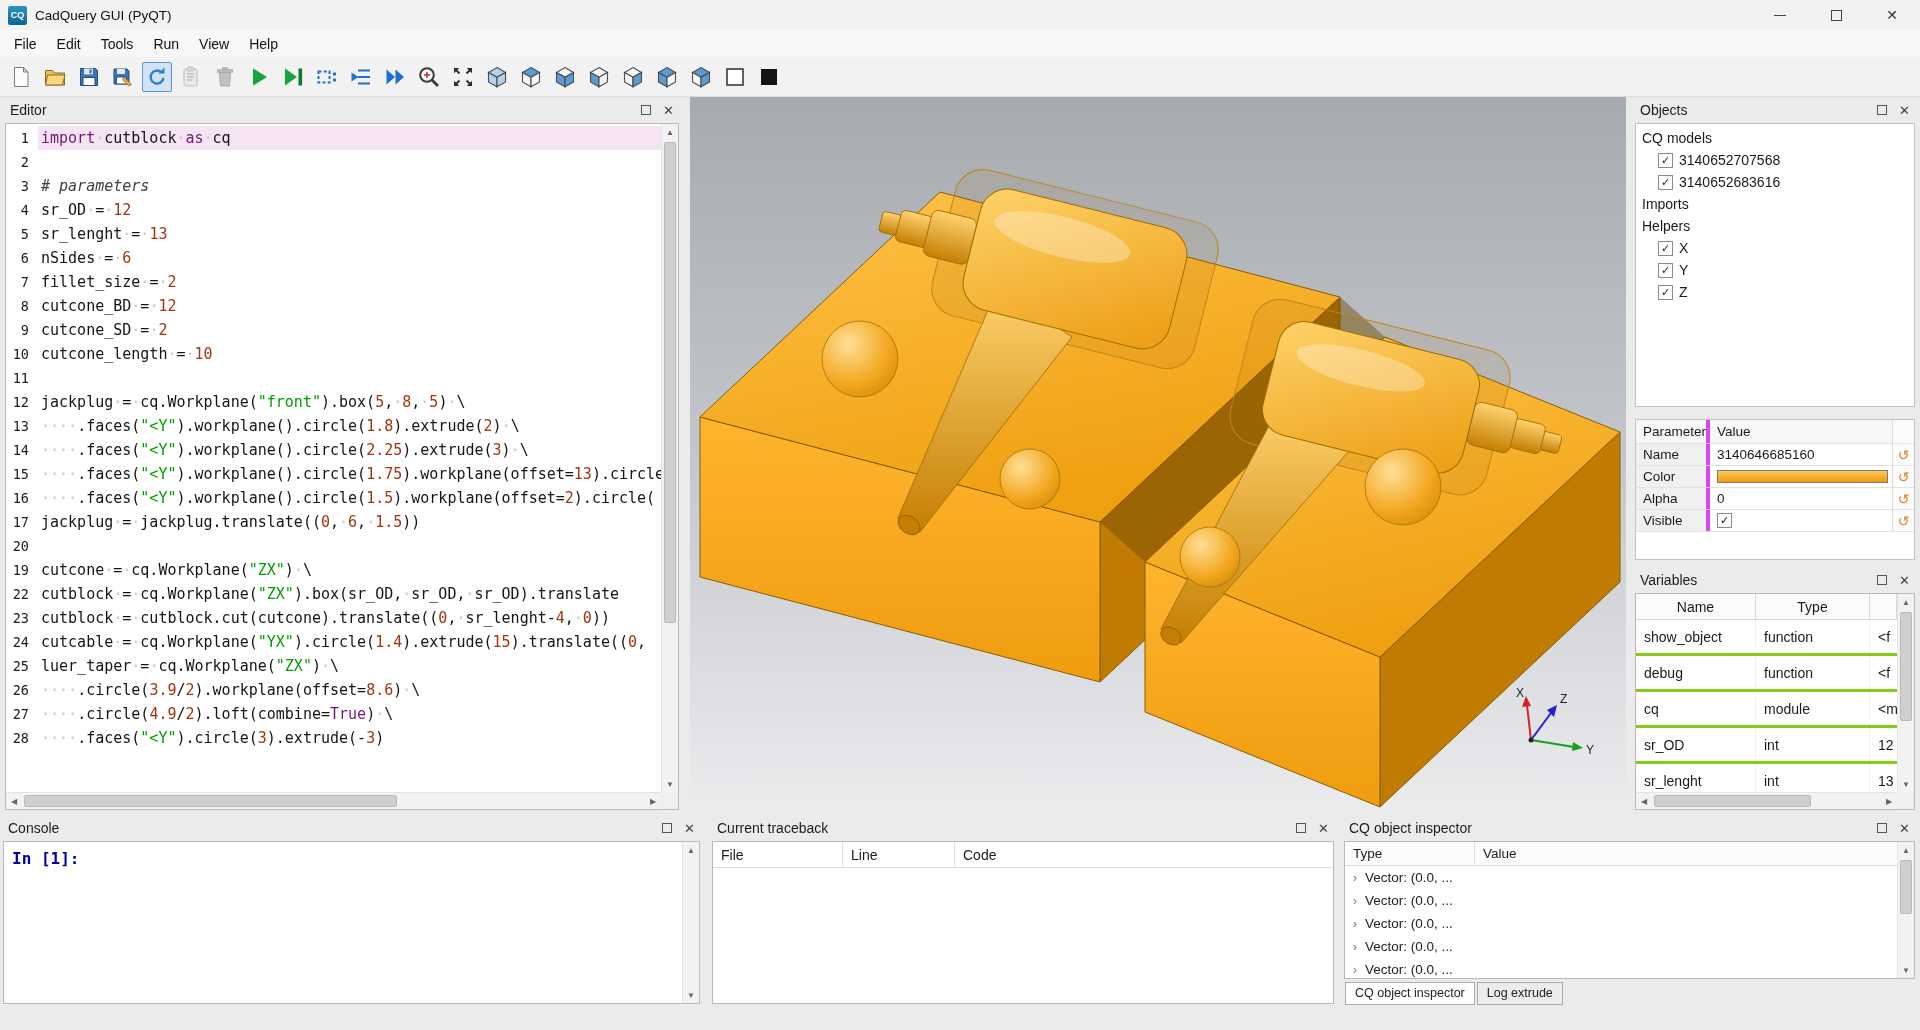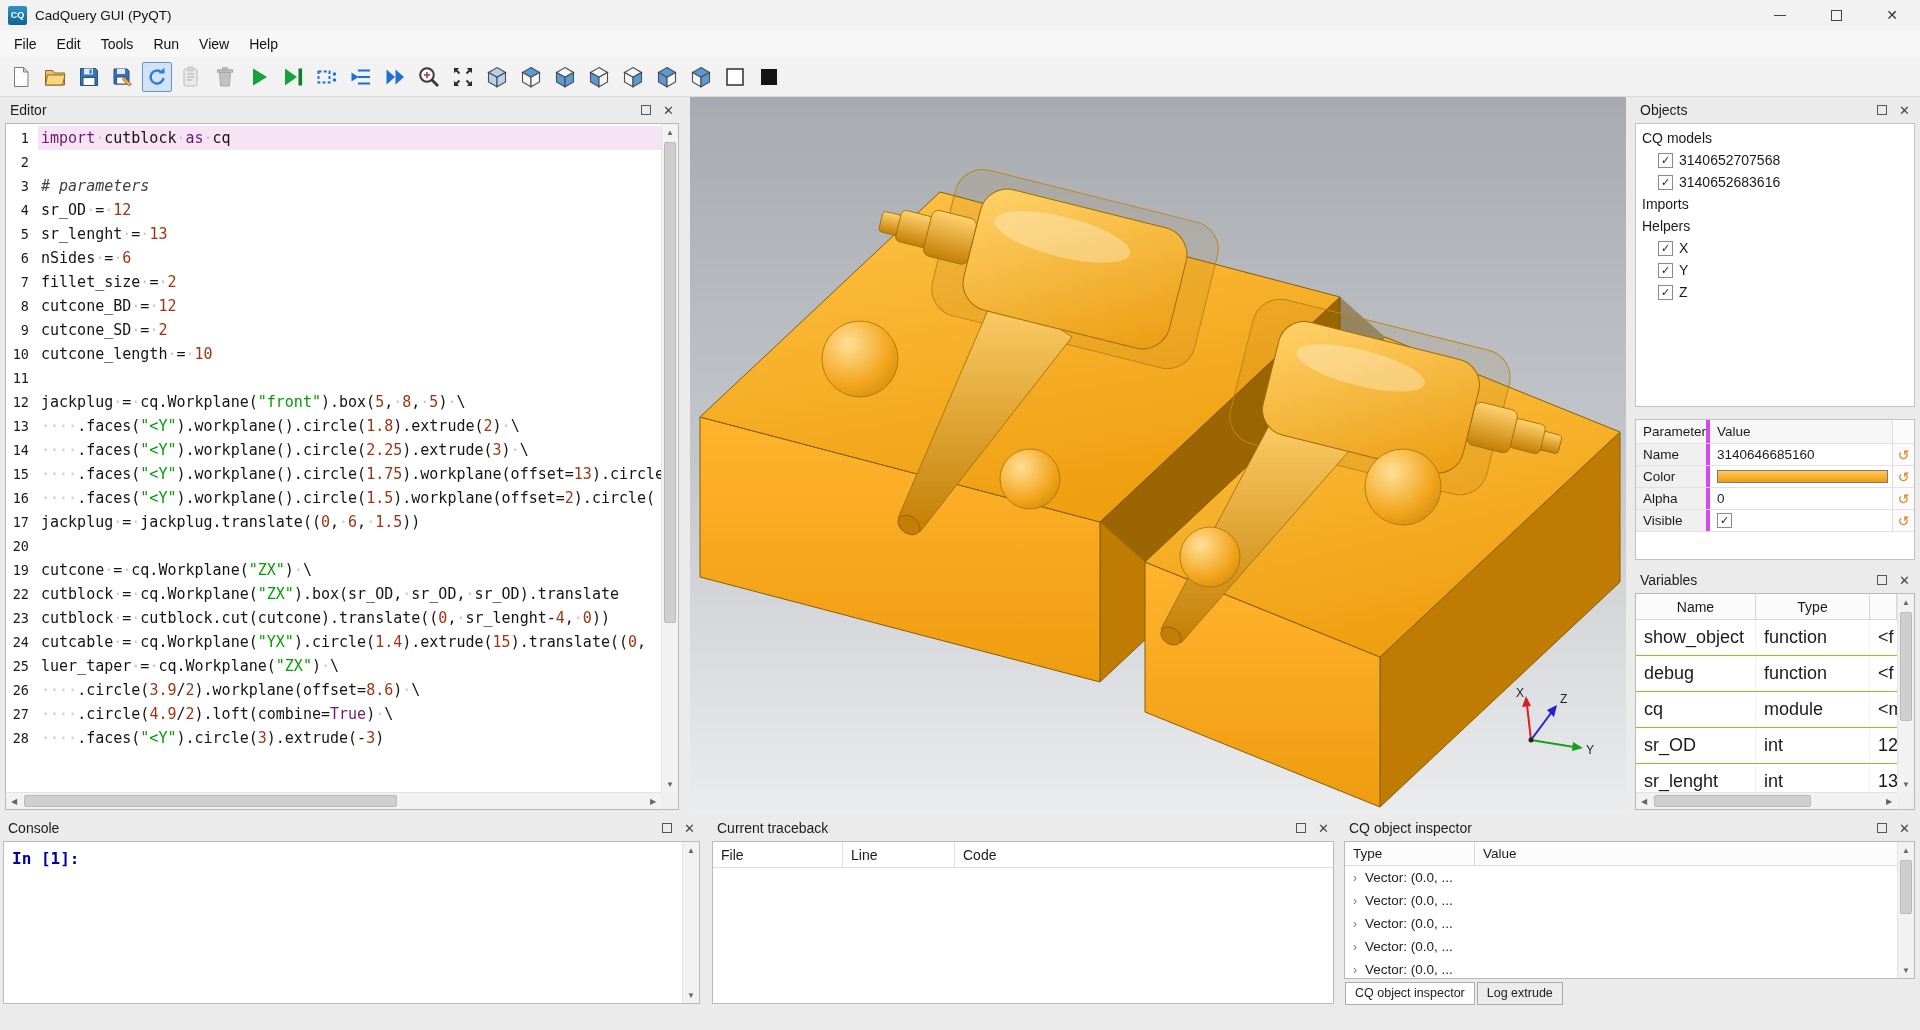--- a/index.html
+++ b/index.html
@@ -64,21 +64,21 @@
 .pc-label{width:74px;flex:0 0 74px;background:#f0f0f0;border-right:4px solid #d946ef;display:flex;align-items:center;padding-left:7px}
 .prow.phead .pc-label{background:#f7f7f7}
 .pc-value{flex:1;display:flex;align-items:center;padding-left:7px;border-right:1px solid #dcdcdc;min-width:0}
 .pc-reset{width:21px;flex:0 0 21px;display:flex;align-items:center;justify-content:center;color:#e0821e;font-size:14px;background:#fbfbfb}
 .swatch{flex:1;height:13px;margin-right:4px;border:1px solid #7a7a7a}
 
 .vtable{position:absolute;left:0;top:0;right:17px;bottom:17px;overflow:hidden;background:#fff}
 .vhead{display:flex;height:26px;background:#fbfbfb;border-bottom:1px solid #d8d8d8}
 .vh{display:flex;align-items:center;justify-content:center;border-right:1px solid #d8d8d8;font-size:14px}
 .vh-last{flex:1}
-.vrow{display:flex;height:36px;border-bottom:1px solid #84cc16;font-size:18px}
+.vrow{display:flex;height:36px;border-bottom:3px solid #84cc16;font-size:14px}
 .vc{display:flex;align-items:center;padding-left:8px;border-right:1px solid #f3f3f3;overflow:hidden;white-space:nowrap}
 
 .console-text{font-family:"DejaVu Sans Mono",monospace;font-size:16px;color:#0000a0;font-weight:bold;padding:7px 8px}
 .thead{display:flex;height:26px;border-bottom:1px solid #e0e0e0}
 .th{display:flex;align-items:center;padding-left:8px;font-size:14px;border-right:1px solid #e0e0e0}
 .th.last{flex:1;border-right:none}
 .ihead{display:flex;height:24px;background:#fcfcfc;border-bottom:1px solid #dadada}
 .ih{display:flex;align-items:center;padding-left:8px;font-size:13.5px;border-right:1px solid #dadada}
 .ih.last{flex:1;border-right:none}
 .irow{display:flex;align-items:center;height:23px;font-size:13.5px;color:#222}

